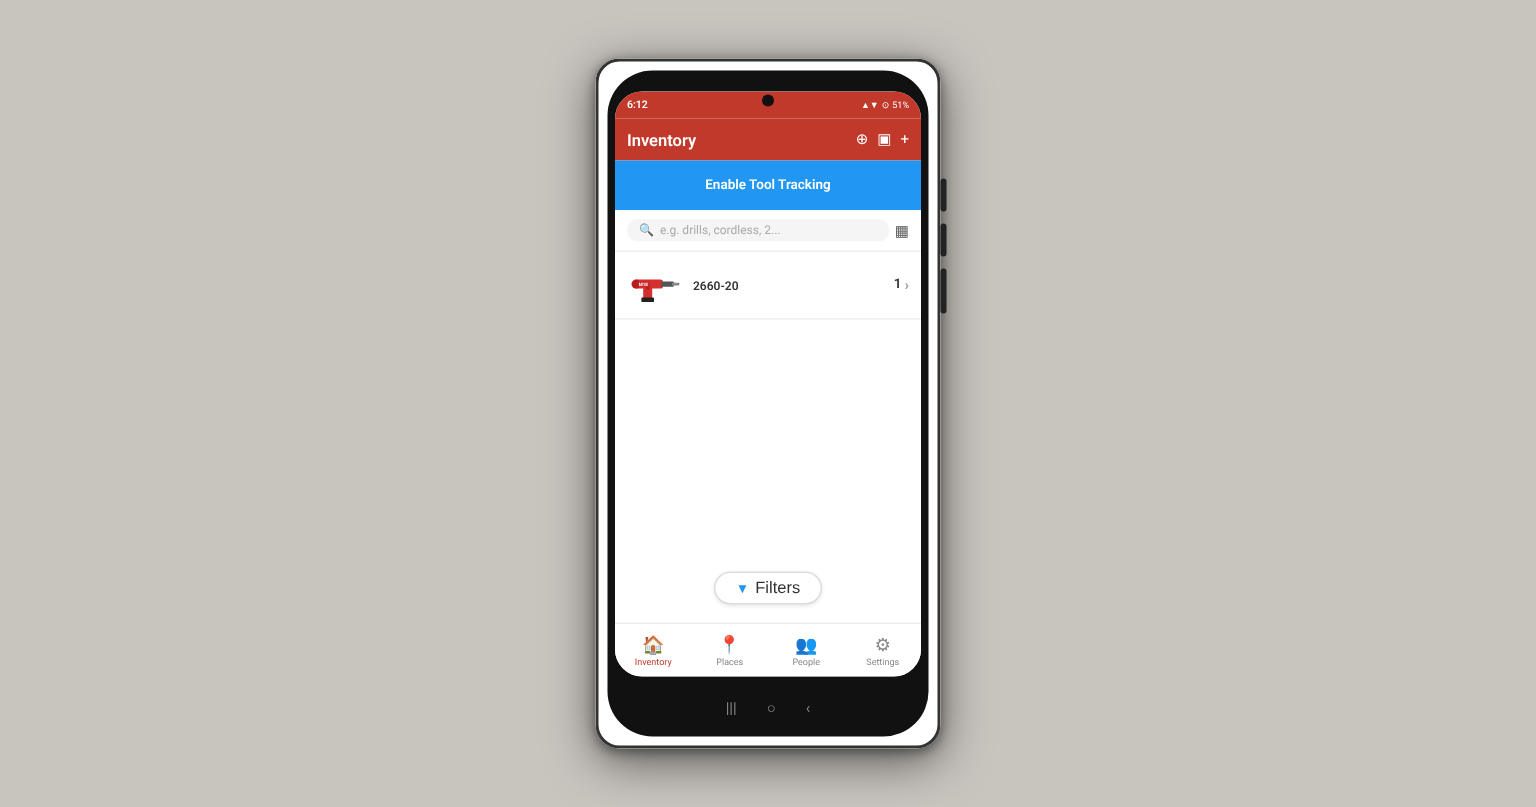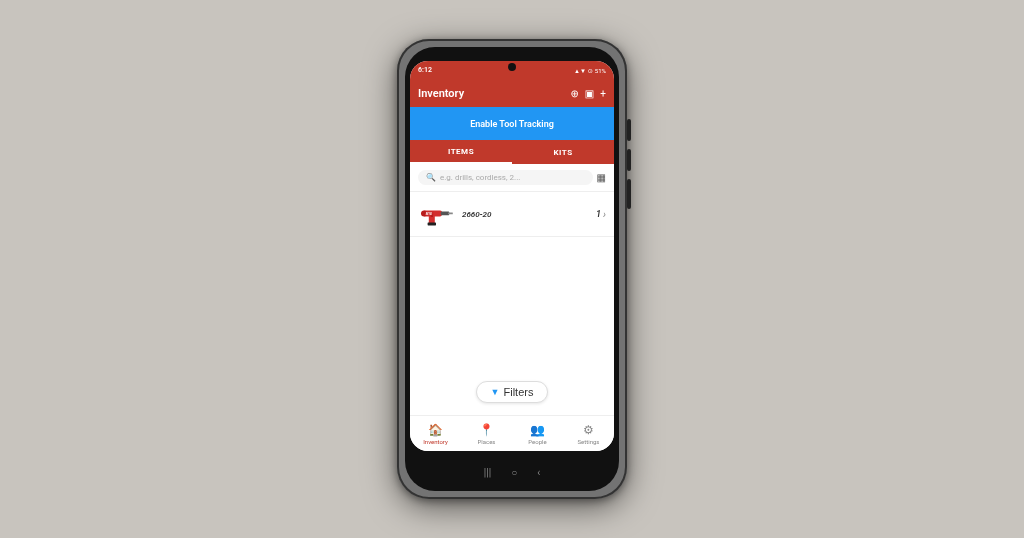--- a/index.html
+++ b/index.html
@@ -23,22 +23,22 @@
       display: flex;
       align-items: center;
       justify-content: center;
     }
 
     
     .phone-outer {
       position: relative;
       width: 230px;
       height: 460px;
-      background: #737373;
-      border-radius: 32px;
+      background: #ffffff;
+      border-radius: 16px;
       box-shadow: 
         0 8px 32px rgba(0,0,0,0.55),
         0 2px 8px rgba(0,0,0,0.4),
         inset 0 0 0 2px #333;
       display: flex;
       align-items: center;
       justify-content: center;
       padding-left: 10px;
     }
 
@@ -210,21 +210,20 @@
     }
 
     
     .tool-item {
       display: flex;
       align-items: center;
       padding: 8px 8px;
       border-bottom: 1px solid #eee;
       cursor: pointer;
       gap: 8px;
-      font-style: italic;
     }
 
     .tool-image {
       width: 36px;
       height: 28px;
       flex-shrink: 0;
       display: flex;
       align-items: center;
       justify-content: center;
     }
@@ -425,28 +424,20 @@
             <span class="app-bar-icon">⊕</span>
             <span class="app-bar-icon">▣</span>
             <span class="app-bar-icon">+</span>
           </div>
         </div>
 
         <div class="tool-tracking-banner">
           <span class="tool-tracking-text">Enable Tool Tracking</span>
         </div>
 
-        <div class="tab-bar">
-          <div class="tab active">
-            <span class="tab-label">ITEMS</span>
-          </div>
-          <div class="tab">
-            <span class="tab-label">KITS</span>
-          </div>
-        </div>
 
         <div class="search-bar">
           <div class="search-input-wrap">
             <span class="search-icon-small">🔍</span>
             <span class="search-placeholder">e.g. drills, cordless, 2...</span>
           </div>
           <span class="barcode-icon">▦</span>
         </div>
 
         <div class="content-area">

